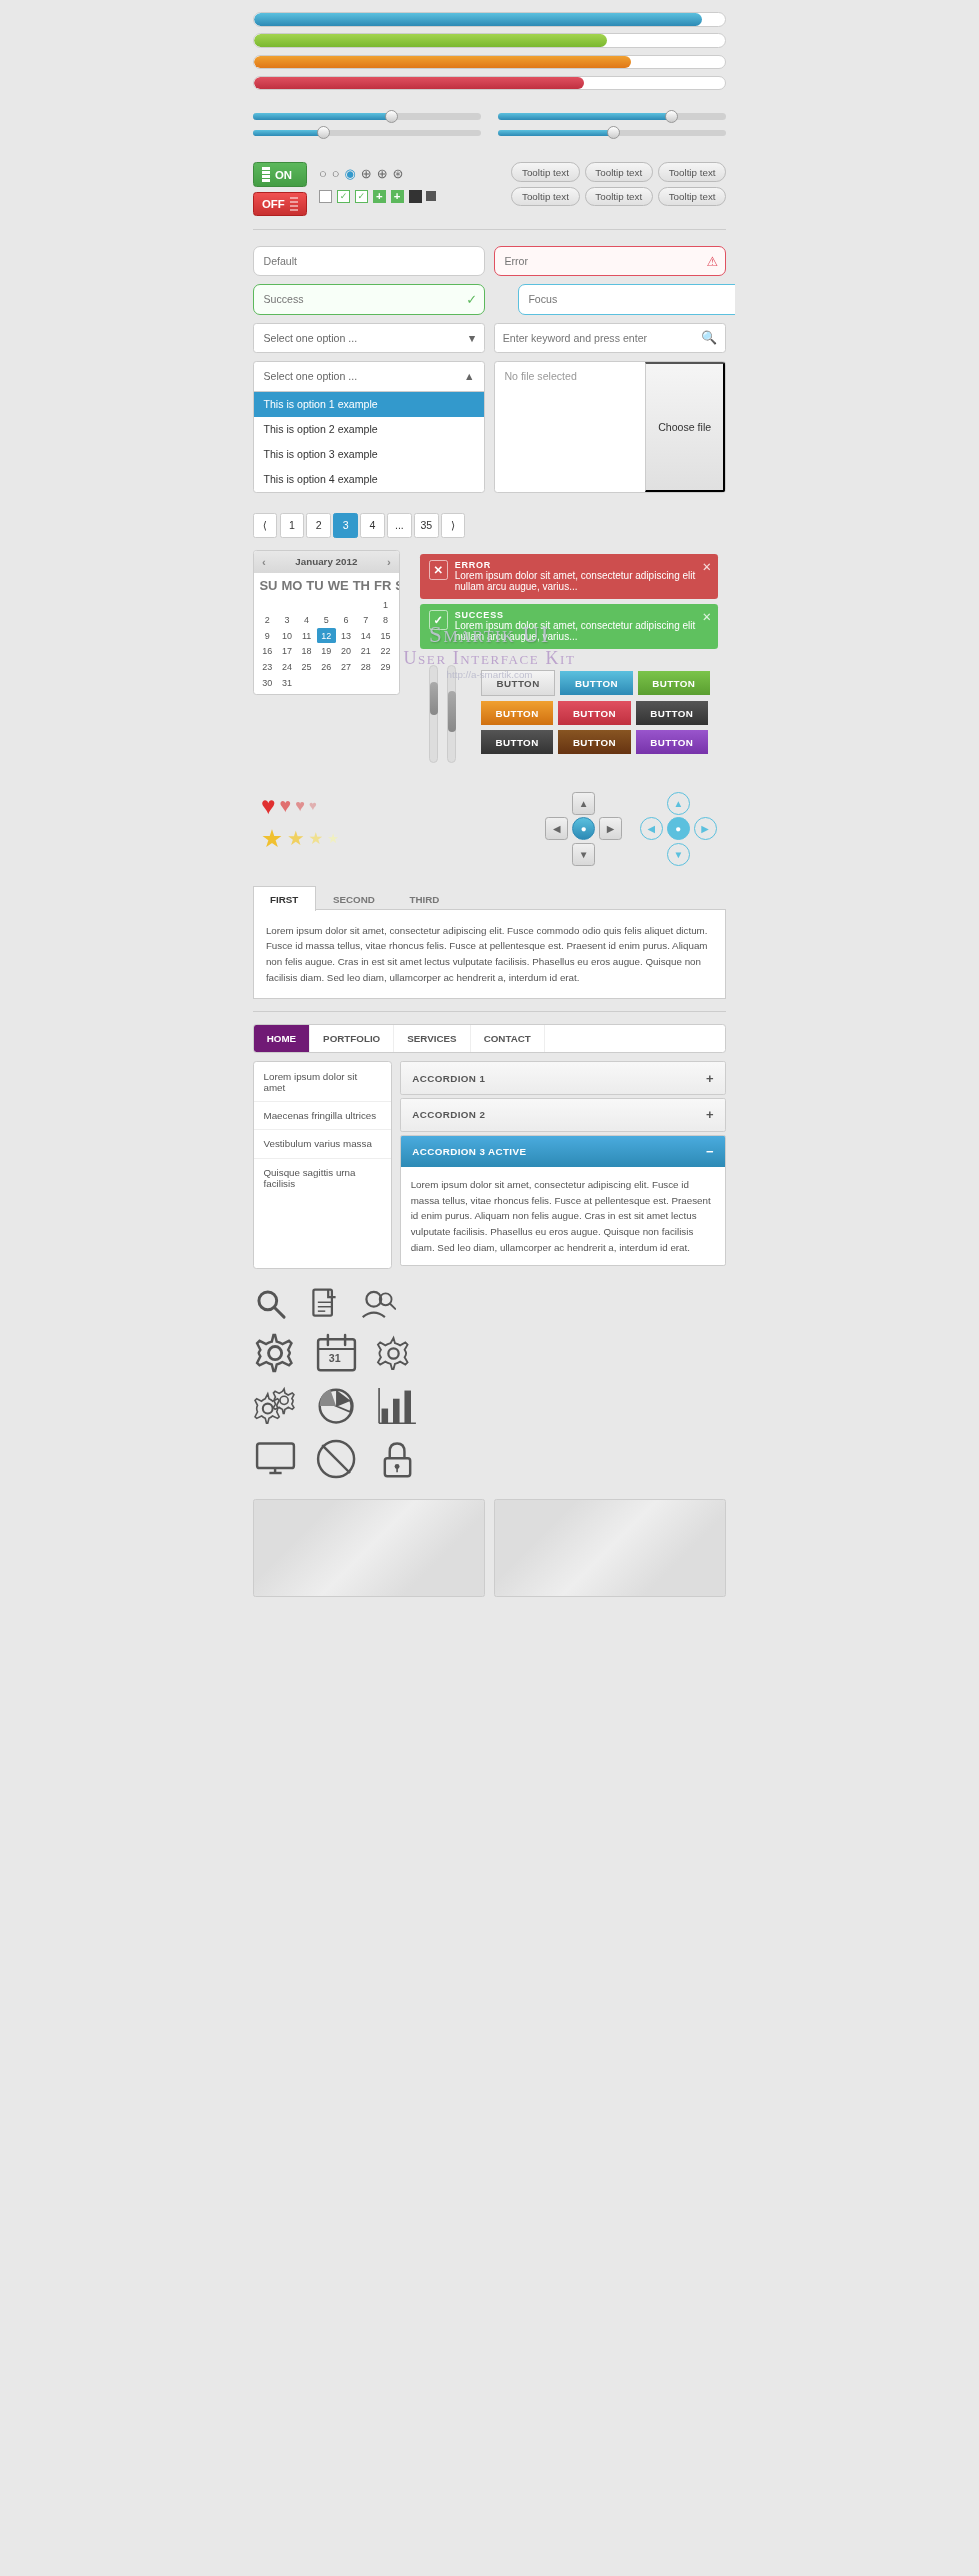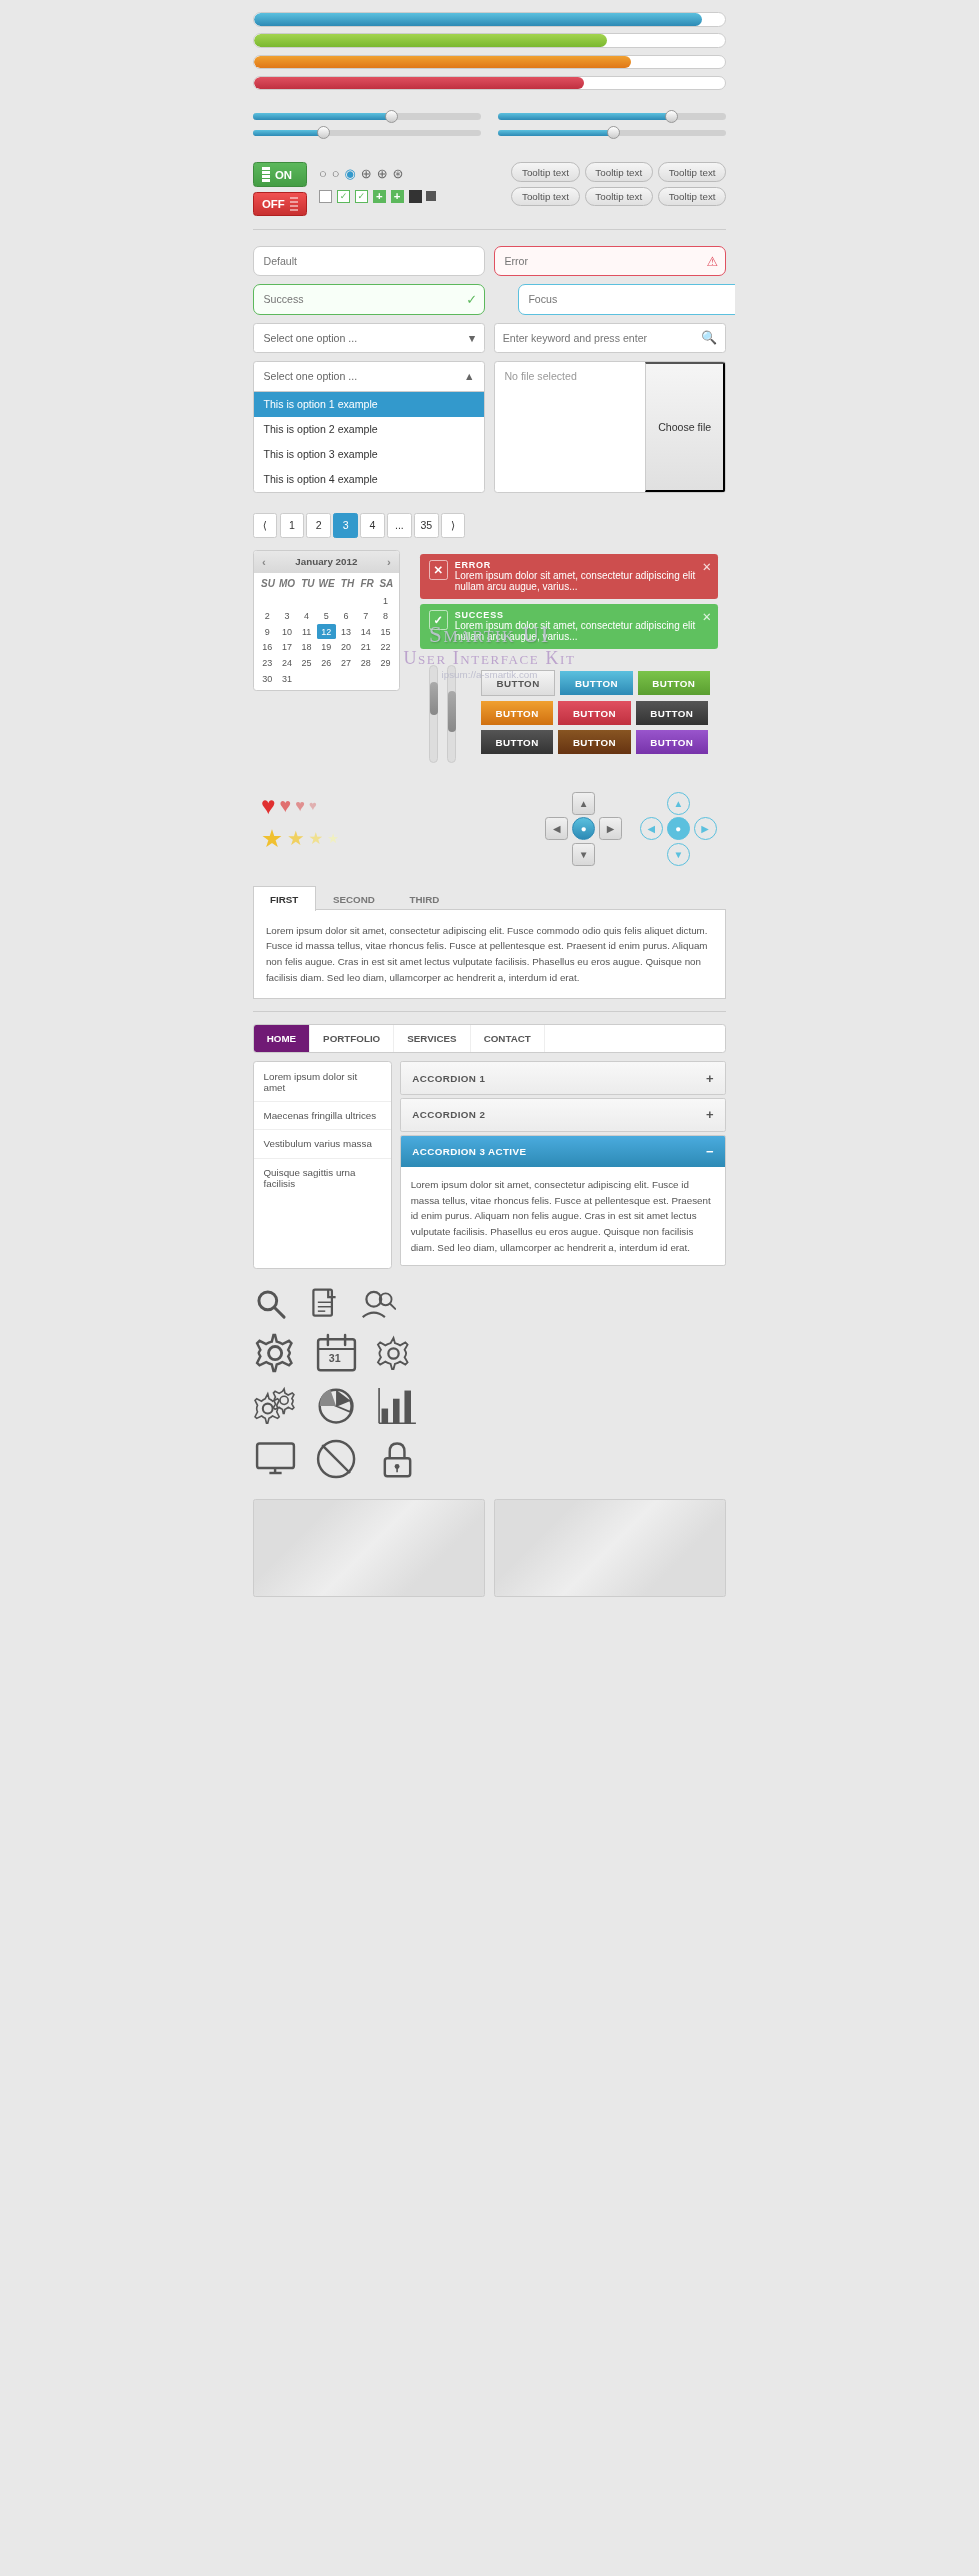--- a/index.html
+++ b/index.html
@@ -385,26 +385,25 @@
     }
     .cal-nav { cursor: pointer; color: #888; font-size: 11.4px; }
     .calendar-grid { padding: 4.1px; }
     .cal-weekdays {
       display: grid;
       grid-template-columns: repeat(7, 1fr);
       gap: 0.8px;
       margin-bottom: 2.4px;
     }
     .cal-day-header {
-      text-align: right;
-      font-size: 10px;
+      text-align: center;
+      font-size: 13px;
       font-weight: bold;
       color: #777;
       padding: 1.6px;
-      font-style: italic;
     }
     .cal-days {
       display: grid;
       grid-template-columns: repeat(7, 1fr);
       gap: 0.8px;
     }
     .cal-day {
       text-align: center;
       padding: 2.4px 1.6px;
       font-size: 9px;
@@ -1063,21 +1062,21 @@
           <button class="btn btn-darkbrown">BUTTON</button>
           <button class="btn btn-purple">BUTTON</button>
         </div>
       </div>
     </div>
   </div>
 
   <div class="watermark" style="width:100%;top:45%;">
     <div class="watermark-title">Smartik UI</div>
     <div class="watermark-subtitle">User Interface Kit</div>
-    <div class="watermark-url">ipsum://a-smartik.com</div>
+    <div class="watermark-url">http://a-smartik.com</div>
   </div>
 </div>
 
 <div style="display:flex;padding:4.1px 8.2px;">
   <div class="hearts-stars-section" style="flex:1;">
     <div class="hearts-row">
       <span class="heart full">♥</span>
       <span class="heart half">♥</span>
       <span class="heart quarter">♥</span>
       <span class="heart small">♥</span>

